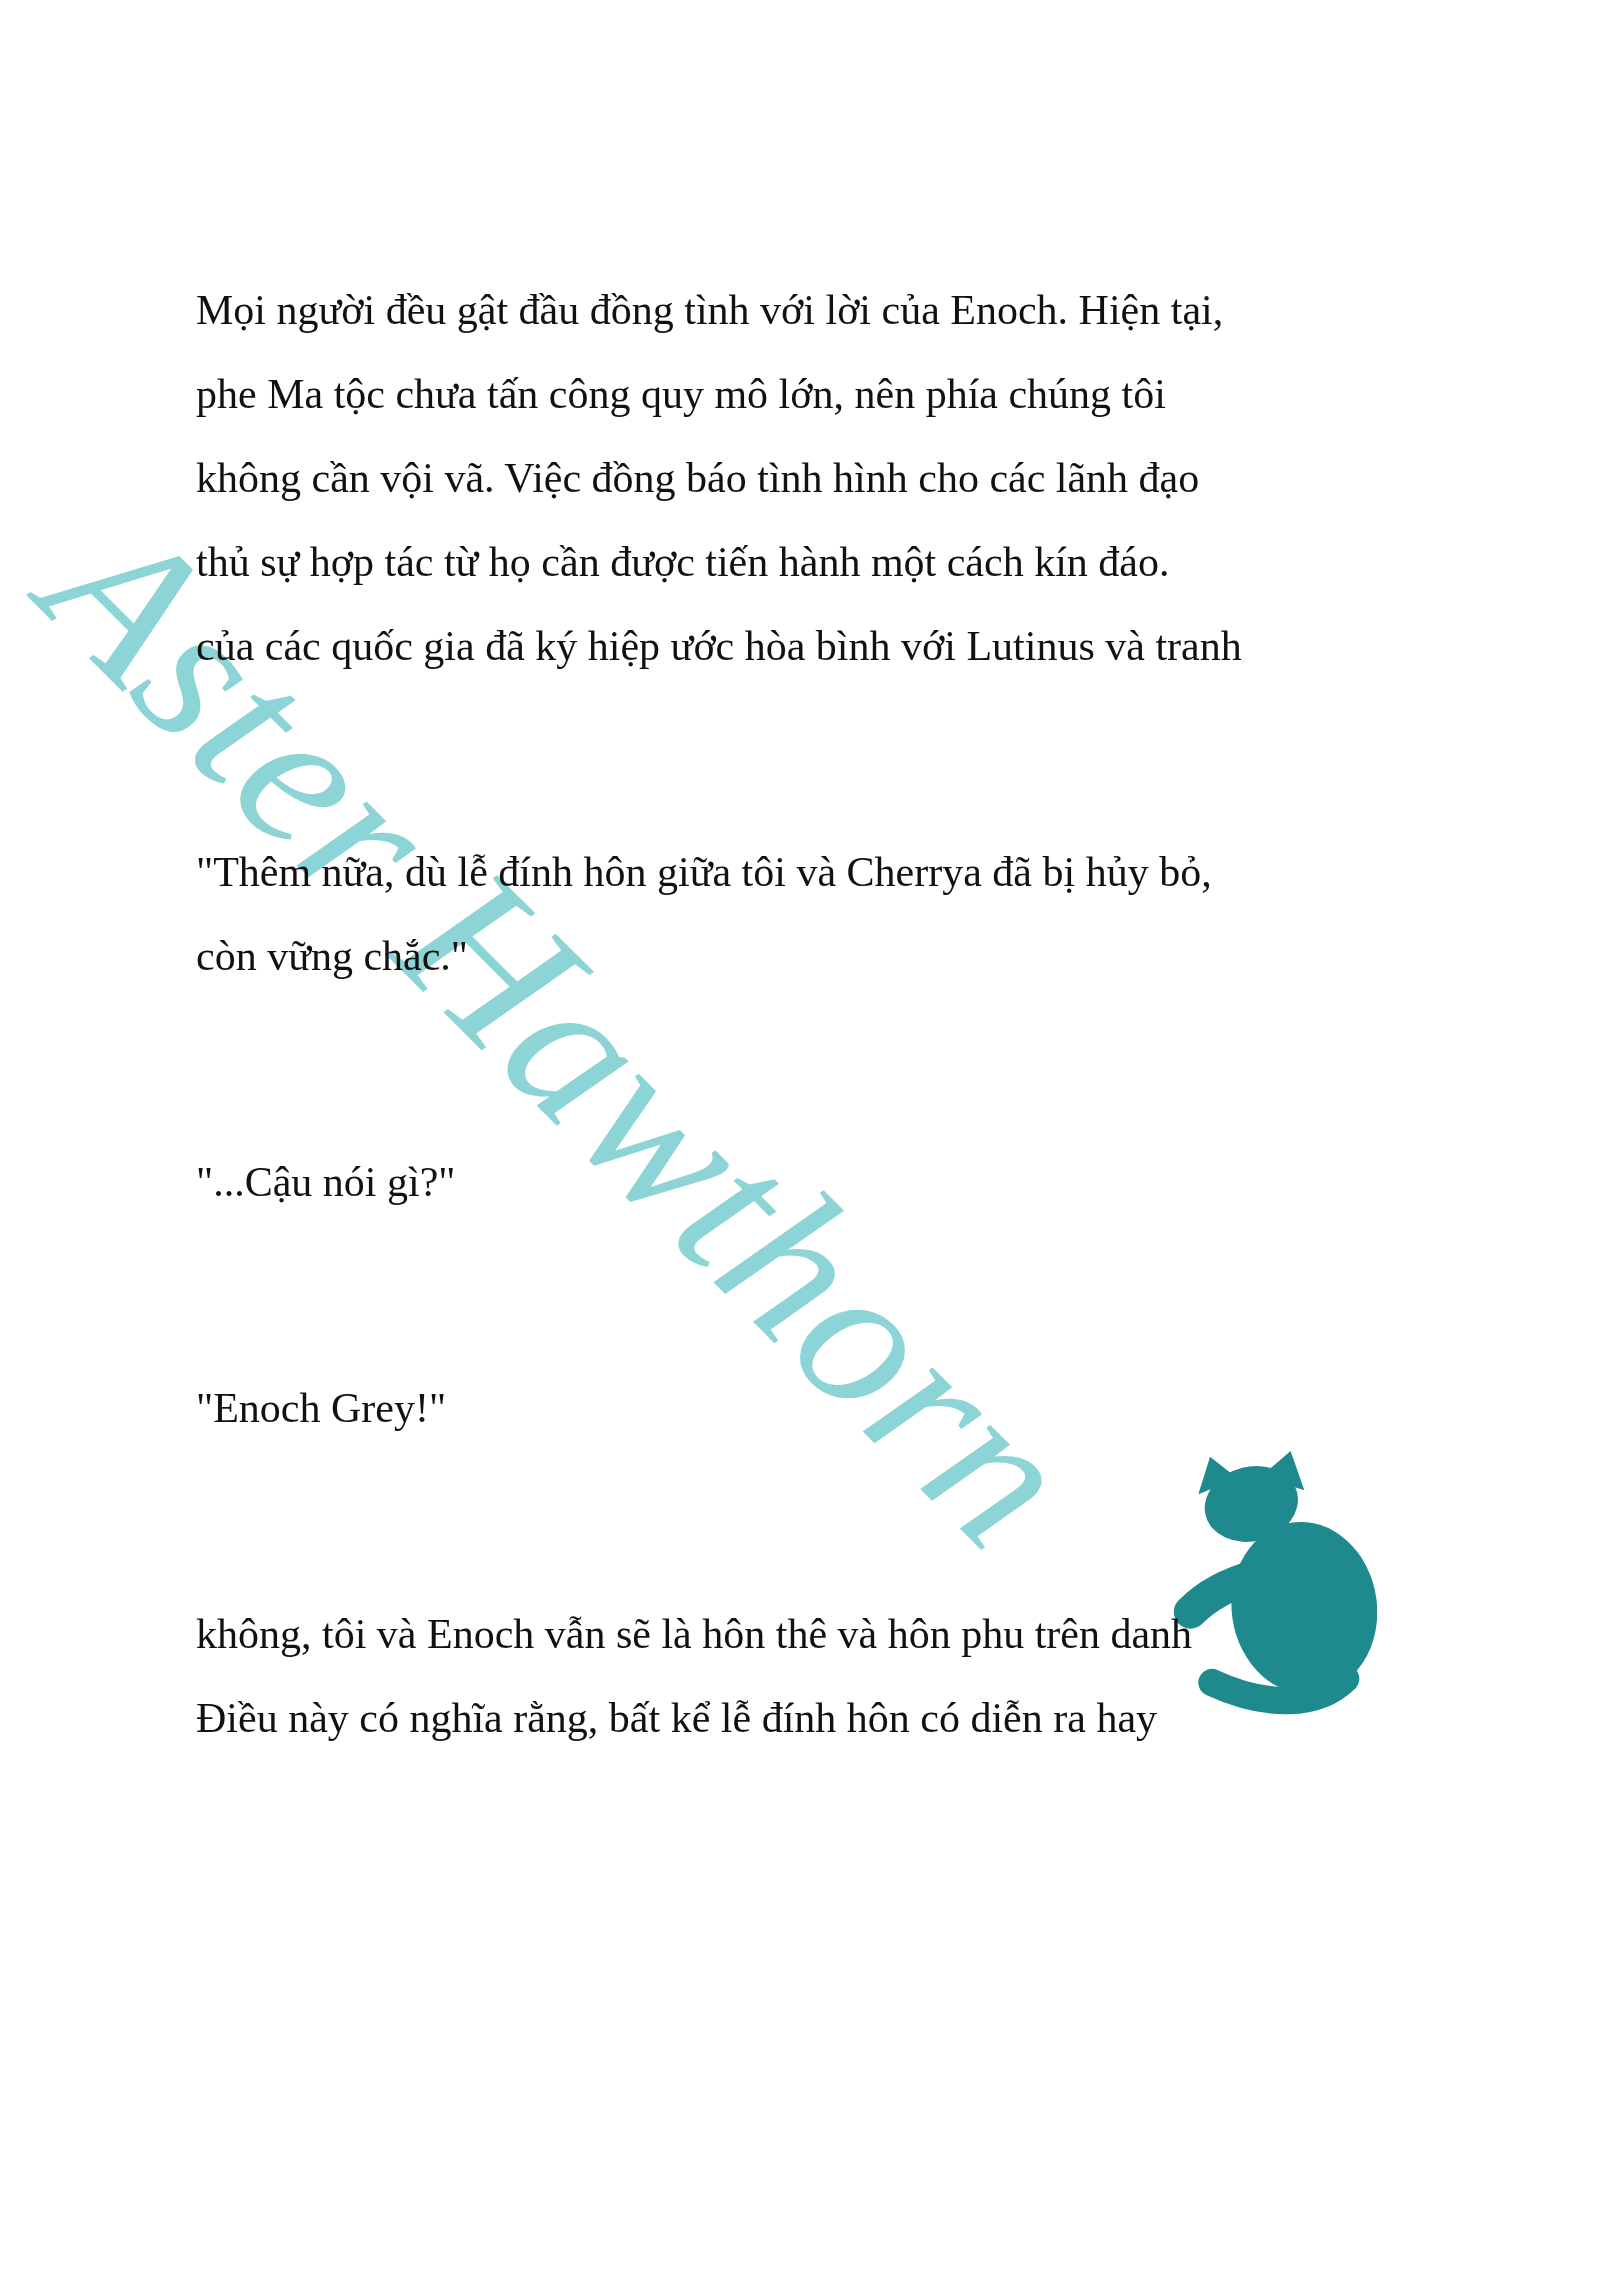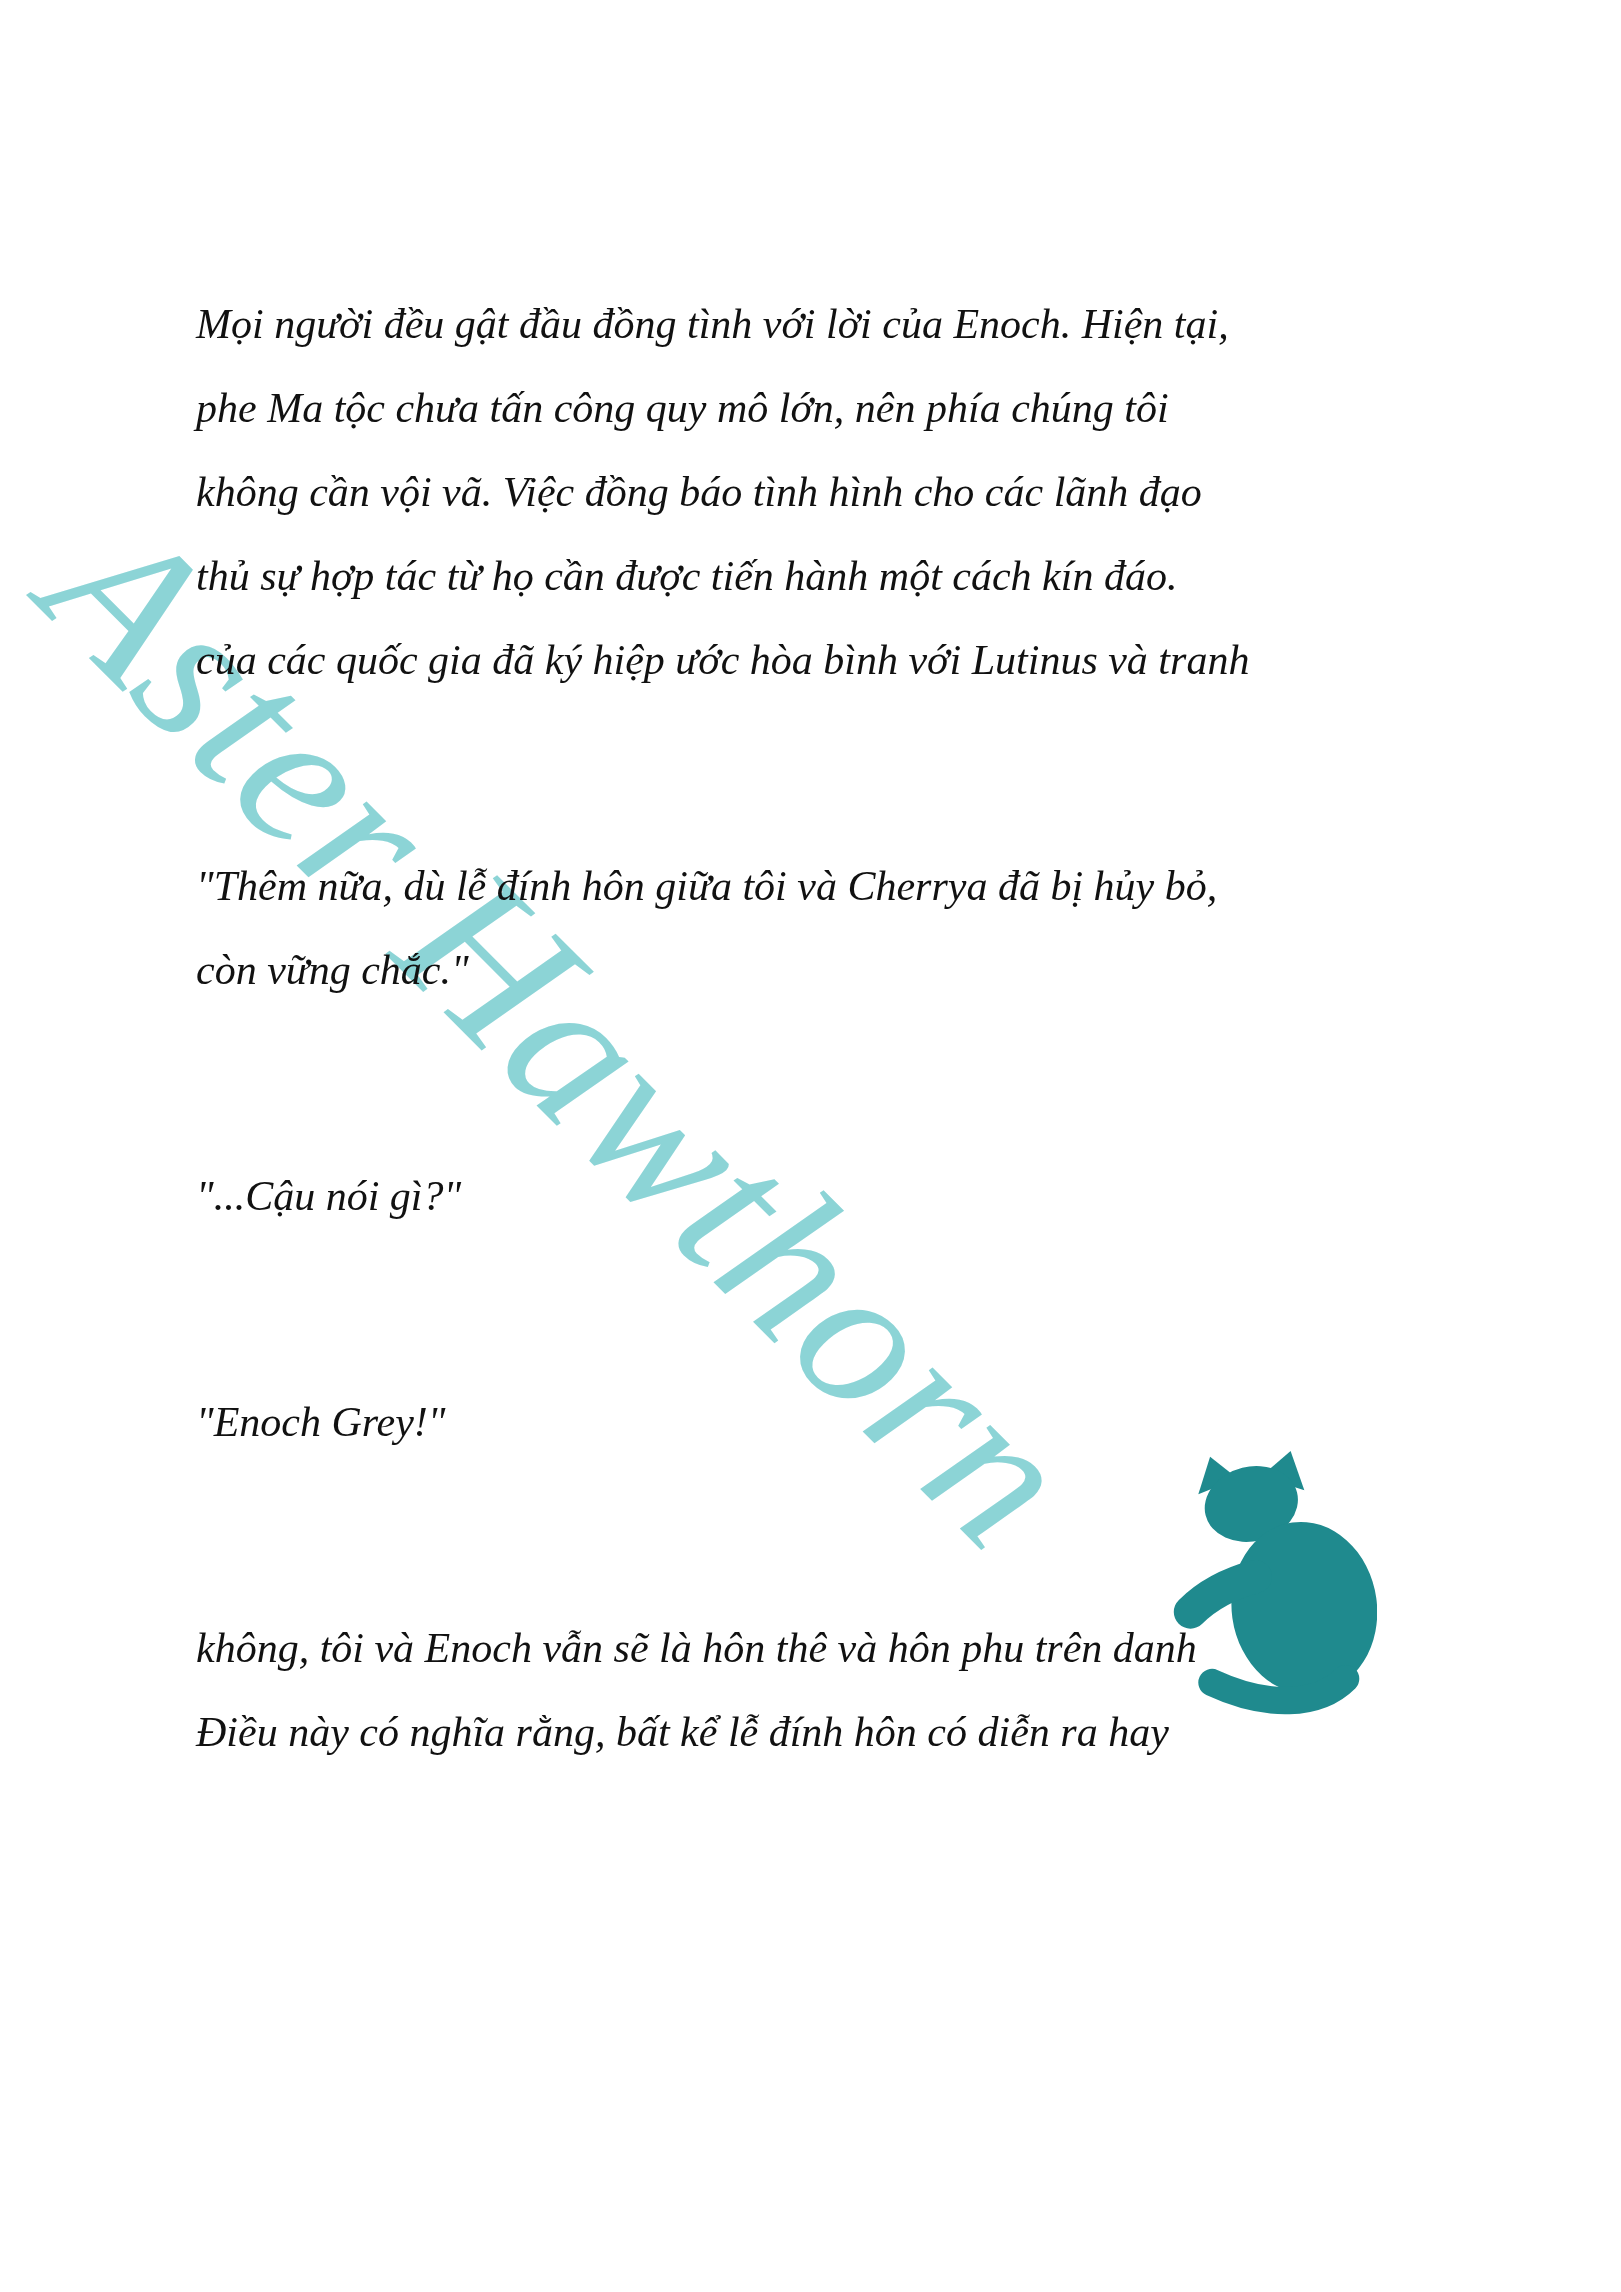--- a/index.html
+++ b/index.html
@@ -40,25 +40,24 @@
     left: 1161px;
     top: 1449px;
     width: 216px;
     height: 267px;
     color: var(--cat, #1f8a8e);
     z-index: 2;
   }
   .content {
     position: absolute;
     left: 196px;
-    top: 282px;
+    top: 268px;
     width: 1229px;
     z-index: 3;
     color: var(--text, #111111);
-    font-style: italic;
   }
   .content p {
     margin: 0 0 142px 0;
     font-size: 42px;
     line-height: 84px;
     font-weight: 400;
   }
   .line {
     display: block;
     white-space: nowrap;

